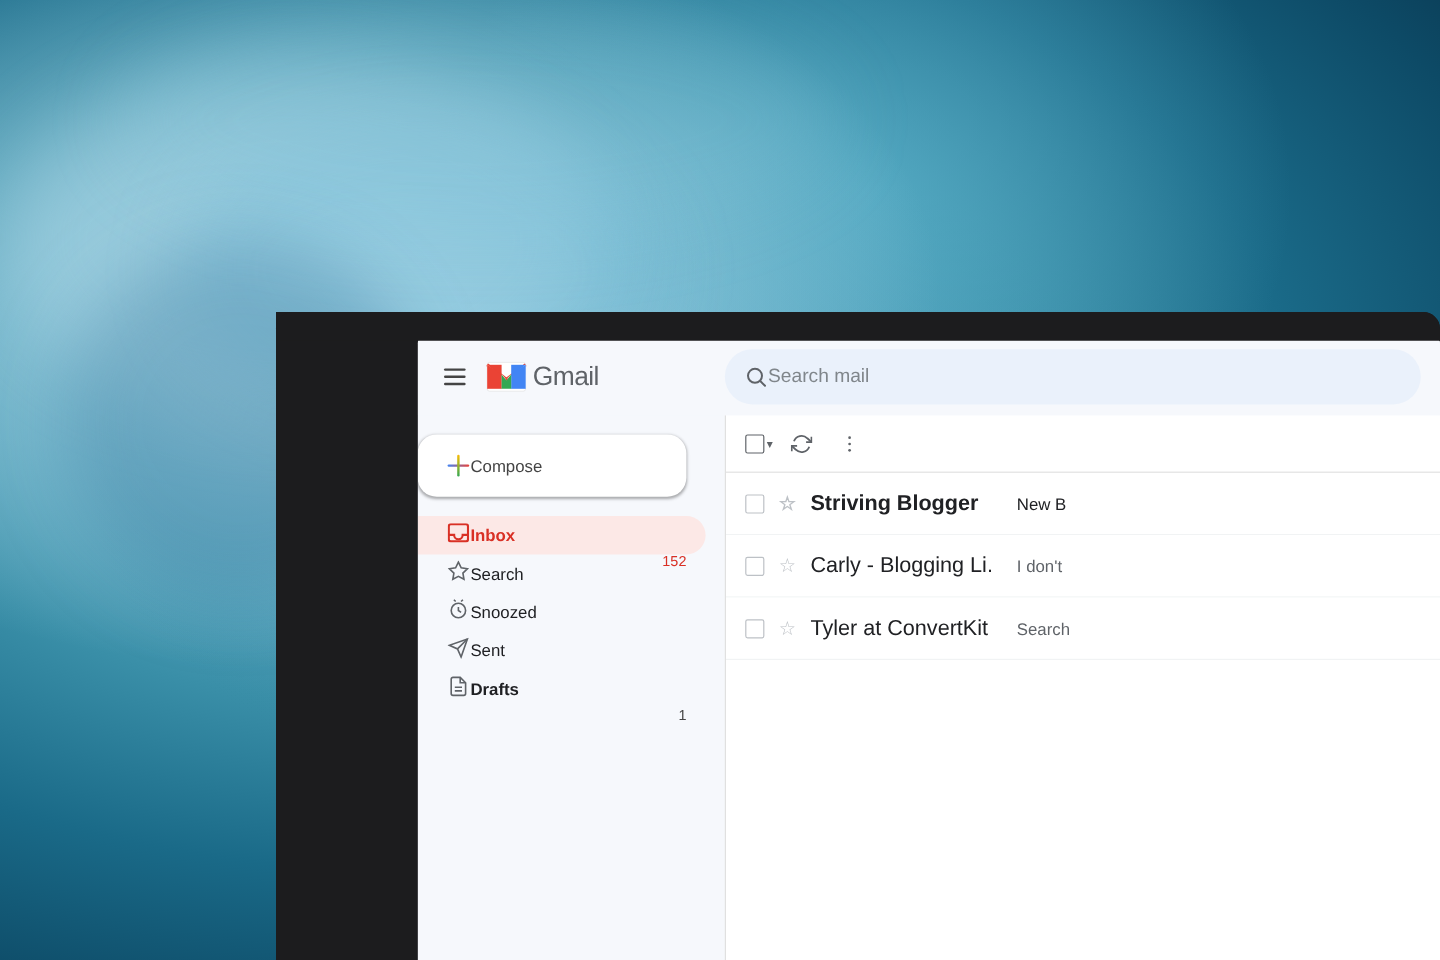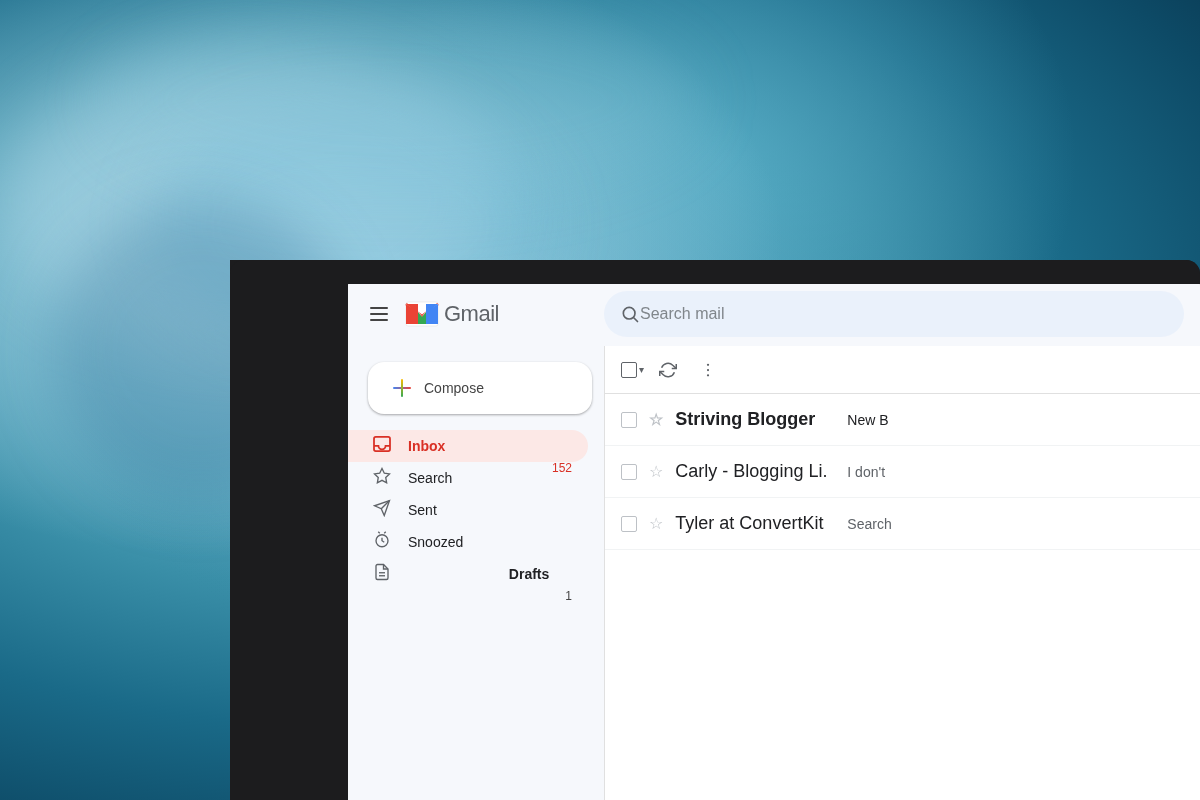--- a/index.html
+++ b/index.html
@@ -121,26 +121,25 @@
       width: 256px;
       background: #f6f8fc;
       padding: 8px 0;
       flex-shrink: 0;
       overflow-y: auto;
     }
 
     .compose-btn {
       display: flex;
       align-items: center;
-      gap: 12px;
       background: #fff;
       border: none;
       border-radius: 16px;
       padding: 16px 24px;
-      margin: 8px 16px 16px 20px;
+      margin: 8px 16px 16px 0;
       font-size: 14px;
       font-weight: 500;
       color: #444;
       cursor: pointer;
       box-shadow: 0 1px 3px rgba(0,0,0,0.2), 0 1px 2px rgba(0,0,0,0.15);
       width: calc(100% - 32px);
     }
     .compose-cross {
       position: relative;
       width: 20px;
@@ -162,21 +161,20 @@
       position: absolute;
       width: 2.5px;
       height: 18px;
       background: linear-gradient(to bottom, #FBBC04 0%, #34A853 100%);
       border-radius: 1px;
     }
 
     .nav-item {
       display: flex;
       align-items: center;
-      gap: 16px;
       padding: 4px 16px 4px 24px;
       height: 32px;
       cursor: pointer;
       border-radius: 0 16px 16px 0;
       margin-right: 16px;
       font-size: 14px;
       color: #202124;
       position: relative;
     }
 
@@ -474,48 +472,48 @@
           <svg width="18" height="18" viewBox="0 0 24 24" fill="none" stroke="#5f6368" stroke-width="1.8">
             <polygon points="12,2 15.09,8.26 22,9.27 17,14.14 18.18,21.02 12,17.77 5.82,21.02 7,14.14 2,9.27 8.91,8.26"></polygon>
           </svg>
         </span>
         <span class="nav-label">Search</span>
       </div>
 
       <div class="nav-item">
         <span class="nav-icon">
           <svg width="18" height="18" viewBox="0 0 24 24" fill="none" stroke="#5f6368" stroke-width="1.8">
-            <line x1="22" y1="2" x2="11" y2="13"></line>
-            <polygon points="22,2 15,22 11,13 2,9"></polygon>
+            <circle cx="12" cy="13" r="8"></circle>
+            <path d="M12 9 L12 13 L15 15"></path>
+            <path d="M9 3 L7 1 M15 3 L17 1"></path>
           </svg>
         </span>
-        <span class="nav-label">Sent</span>
+        <span class="nav-label">Snoozed</span>
       </div>
 
       <div class="nav-item">
         <span class="nav-icon">
           <svg width="18" height="18" viewBox="0 0 24 24" fill="none" stroke="#5f6368" stroke-width="1.8">
-            <circle cx="12" cy="13" r="8"></circle>
-            <path d="M12 9 L12 13 L15 15"></path>
-            <path d="M9 3 L7 1 M15 3 L17 1"></path>
+            <line x1="22" y1="2" x2="11" y2="13"></line>
+            <polygon points="22,2 15,22 11,13 2,9"></polygon>
           </svg>
         </span>
-        <span class="nav-label">Snoozed</span>
+        <span class="nav-label">Sent</span>
       </div>
 
       <div class="nav-item">
         <span class="nav-icon">
           <svg width="18" height="18" viewBox="0 0 24 24" fill="none" stroke="#5f6368" stroke-width="1.8">
             <path d="M14 2H6a2 2 0 0 0-2 2v16a2 2 0 0 0 2 2h12a2 2 0 0 0 2-2V8z"></path>
             <polyline points="14,2 14,8 20,8"></polyline>
             <line x1="16" y1="13" x2="8" y2="13"></line>
             <line x1="16" y1="17" x2="8" y2="17"></line>
           </svg>
         </span>
-        <span class="nav-label" style="font-weight:700;text-align:right;">Drafts</span>
+        <span class="nav-label" style="font-weight:700;">Drafts</span>
         <span class="nav-badge">1</span>
       </div>
     </div>
 
     <div class="email-panel">
 
       <div class="toolbar">
         <div class="toolbar-checkbox-wrap">
           <div class="toolbar-checkbox"></div>
           <span class="toolbar-chevron">▾</span>

